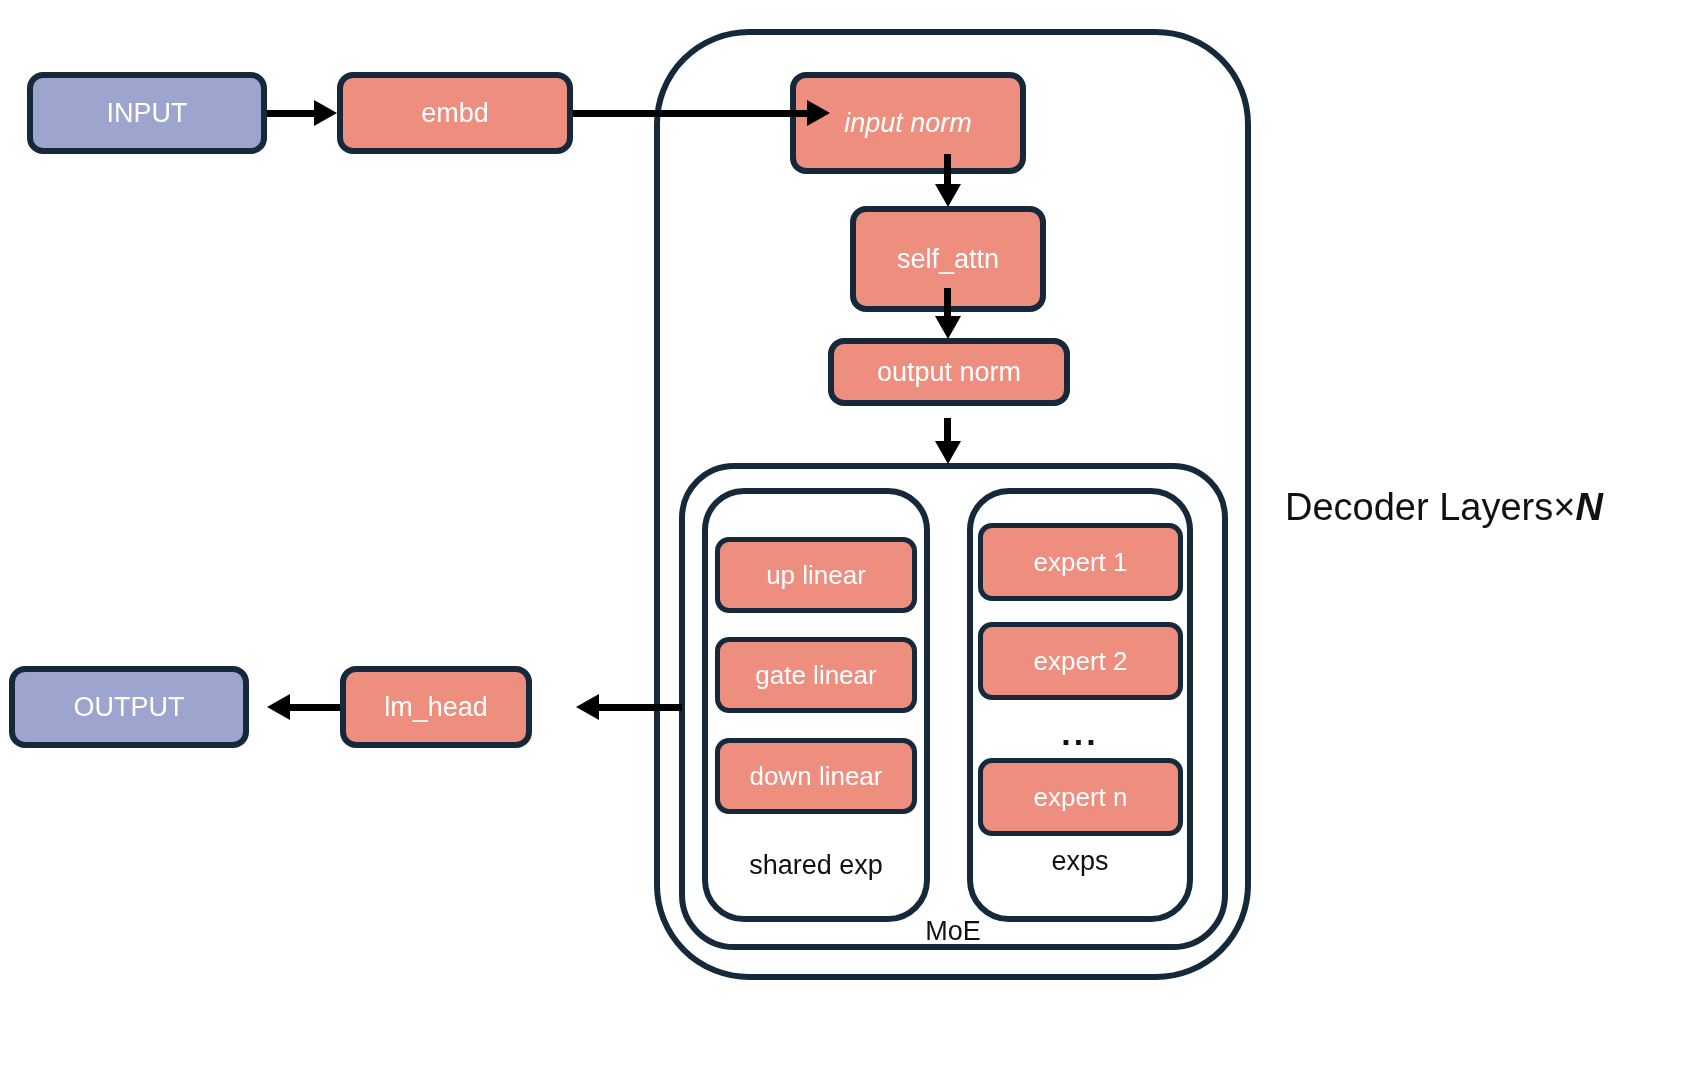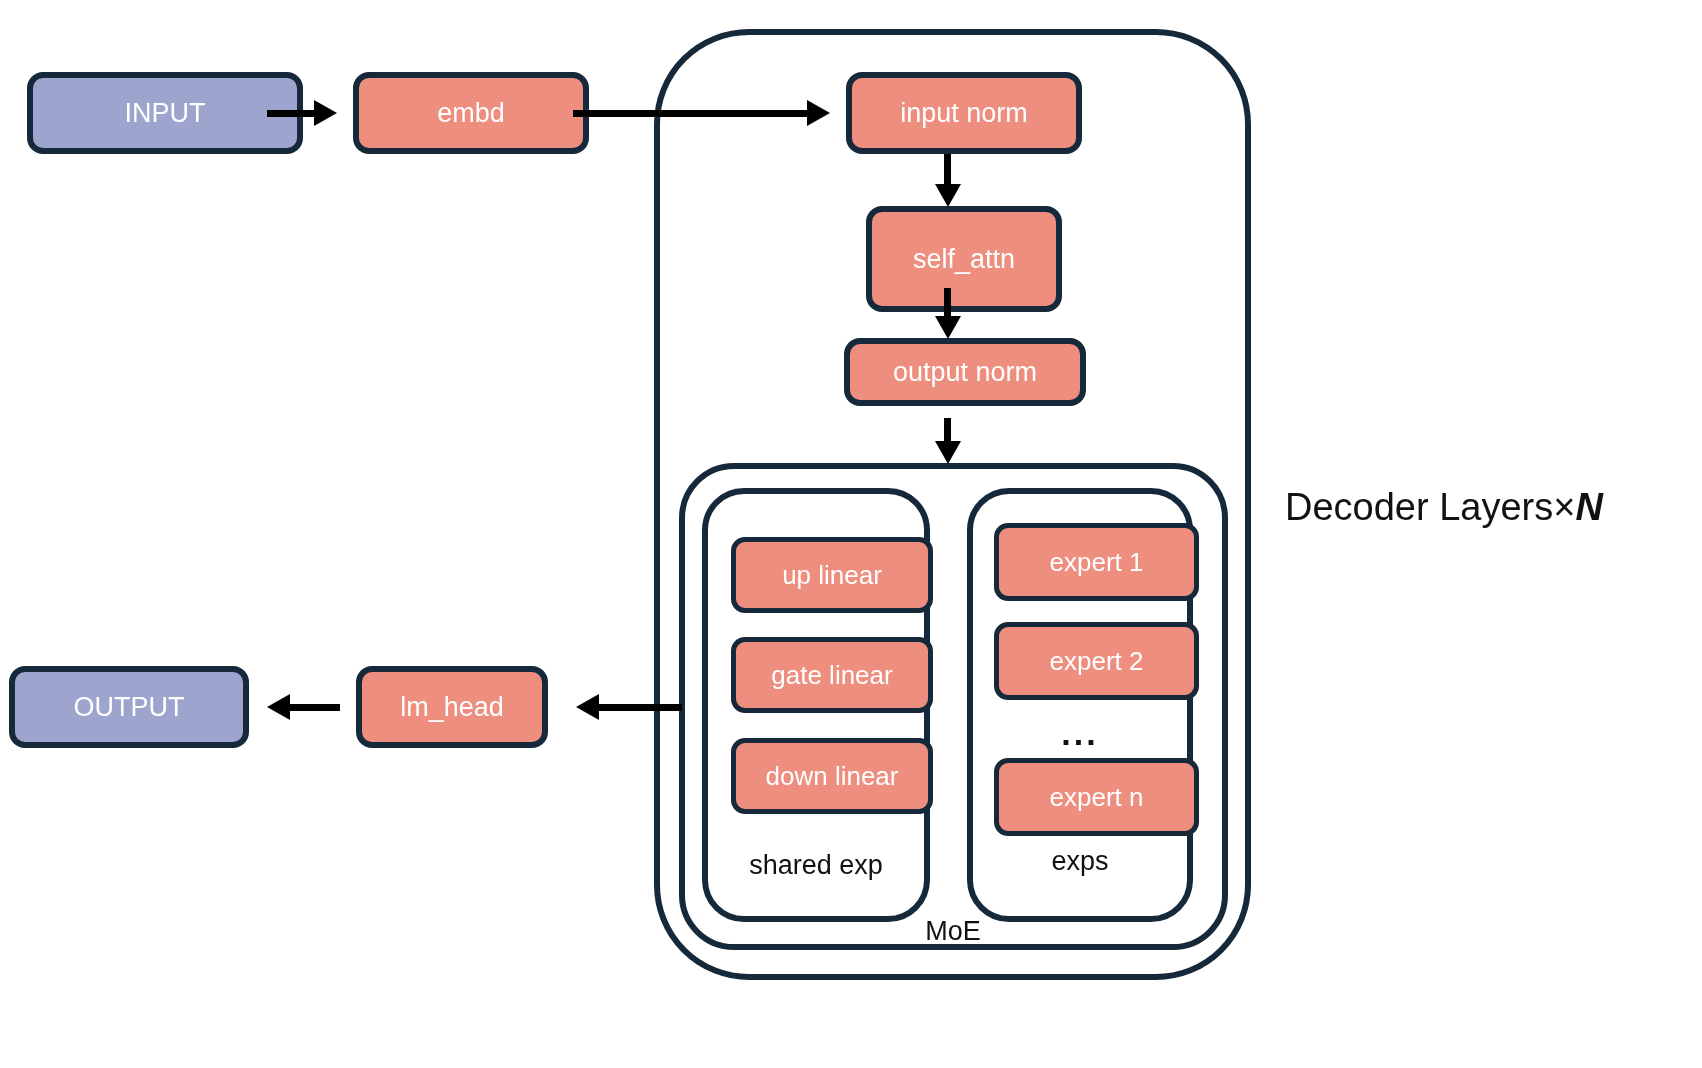--- a/index.html
+++ b/index.html
@@ -15,21 +15,21 @@
     position:absolute;
     box-sizing:border-box;
     border:6px solid #15293B;
     border-radius:16px;
     display:flex;align-items:center;justify-content:center;
     color:#ffffff;
     font-size:27px;
     line-height:1;
     white-space:nowrap;
   }
-  .module{background:#ED8E7F;margin-left:16px;}
+  .module{background:#ED8E7F;}
   .io{background:#9DA4CE;}
   .small{border-width:5px;border-radius:14px;font-size:26px;}
   
   .frame{
     position:absolute;
     box-sizing:border-box;
     border:6px solid #15293B;
     background:transparent;
   }
   .frame-label{
@@ -83,29 +83,29 @@
   <div class="frame-label" style="left:816px;top:852px;">shared exp</div>
 
   <div class="frame-label" style="left:1080px;top:848px;">exps</div>
 
   <div class="frame-label" style="left:953px;top:918px;">MoE</div>
 
   <div class="decoder-caption">
     <span>Decoder Layers×</span><span class="nvar">N</span>
   </div>
 
-  <div class="box io" style="left:27px;top:72px;width:276px;height:82px;">INPUT</div>
+  <div class="box io" style="left:27px;top:72px;width:240px;height:82px;">INPUT</div>
 
   <div class="box module" style="left:337px;top:72px;width:236px;height:82px;">embd</div>
 
   <div class="box io" style="left:9px;top:666px;width:240px;height:82px;">OUTPUT</div>
 
   <div class="box module" style="left:340px;top:666px;width:192px;height:82px;">lm_head</div>
 
-  <div class="box module" style="left:830px;top:72px;width:236px;height:82px;">input norm</div>
+  <div class="box module" style="left:790px;top:72px;width:236px;height:102px;font-style:italic;">input norm</div>
 
   <div class="box module" style="left:850px;top:206px;width:196px;height:106px;">self_attn</div>
 
   <div class="box module" style="left:828px;top:338px;width:242px;height:68px;">output norm</div>
 
   <div class="box module small" style="left:715px;top:537px;width:202px;height:76px;">up linear</div>
 
   <div class="box module small" style="left:715px;top:637px;width:202px;height:76px;">gate linear</div>
 
   <div class="box module small" style="left:715px;top:738px;width:202px;height:76px;">down linear</div>

